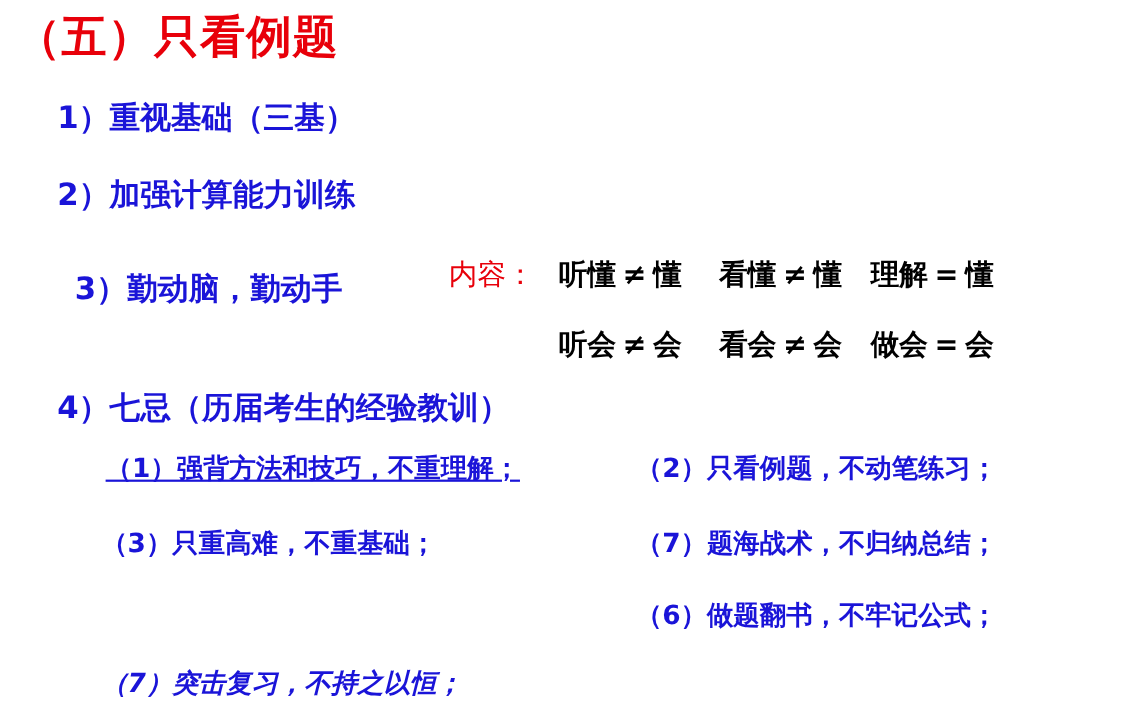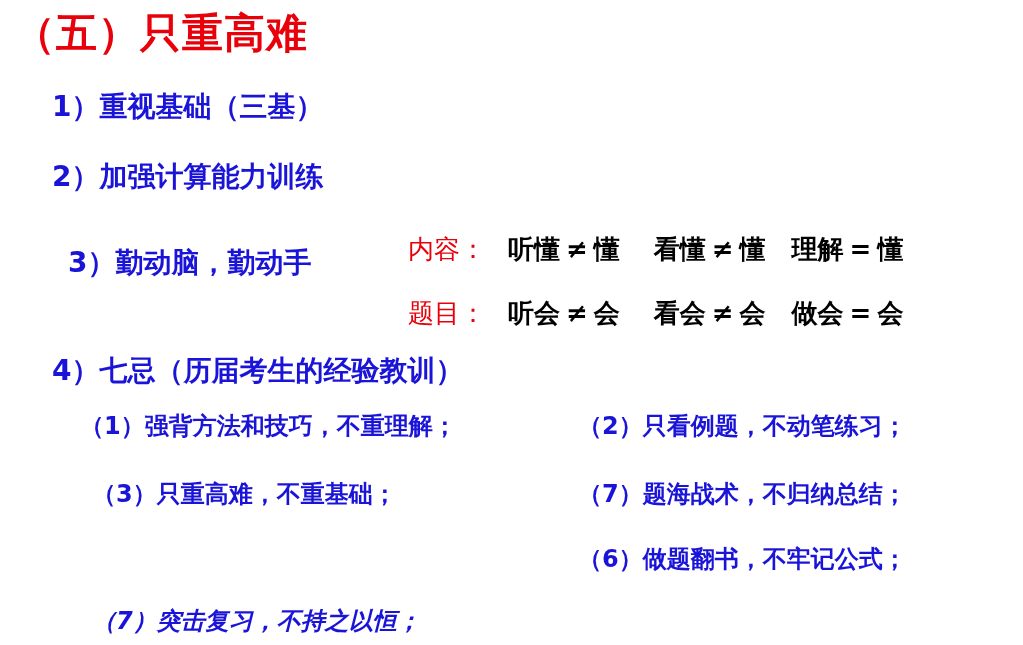--- a/index.html
+++ b/index.html
@@ -69,46 +69,45 @@
   .blackrow span.gap-lg { display: inline-block; width: 34px; }
   .op { font-weight: bold; padding: 0 6px; }
 
   .sub {
     position: absolute;
     color: #1a14d8;
     font-weight: bold;
     font-size: 24px;
     white-space: nowrap;
   }
-  .s1a { left: 80px; top: 410px; }
+  .s1a { left: 96px; top: 410px; text-decoration: underline; }
   .s1b { left: 578px; top: 410px; }
   .s2a { left: 92px; top: 478px; }
   .s2b { left: 578px; top: 478px; }
   .s3a { left: 92px; top: 543px; }
   .s3b { left: 578px; top: 543px; }
   .s4a { left: 92px; top: 605px; font-style: italic; }
 </style>
 </head>
 <body>
 
 <div class="slide">
 
-  <div class="title">（五）只重高难</div>
+  <div class="title">（五）只看例题</div>
 
   <div class="item lvl1 i1">1）重视基础（三基）</div>
   <div class="item lvl1 i2">2）加强计算能力训练</div>
   <div class="item lvl1 i3">3）勤动脑，勤动手</div>
   <div class="item lvl1 i4">4）七忌（历届考生的经验教训）</div>
 
   <div class="redlabel rl1">内容：</div>
   <div class="blackrow br1">
     <span>听懂</span><span class="op">≠</span><span>懂</span><span class="gap-lg"></span><span>看懂</span><span class="op">≠</span><span>懂</span><span class="gap"></span><span>理解</span><span class="op">=</span><span>懂</span>
   </div>
 
-  <div class="redlabel rl2">题目：</div>
   <div class="blackrow br2">
     <span>听会</span><span class="op">≠</span><span>会</span><span class="gap-lg"></span><span>看会</span><span class="op">≠</span><span>会</span><span class="gap"></span><span>做会</span><span class="op">=</span><span>会</span>
   </div>
 
   <div class="sub s1a">（1）强背方法和技巧，不重理解；</div>
   <div class="sub s1b">（2）只看例题，不动笔练习；</div>
   <div class="sub s2a">（3）只重高难，不重基础；</div>
   <div class="sub s2b">（7）题海战术，不归纳总结；</div>
   <div class="sub s3b">（6）做题翻书，不牢记公式；</div>
   <div class="sub s4a">（7）突击复习，不持之以恒；</div>

